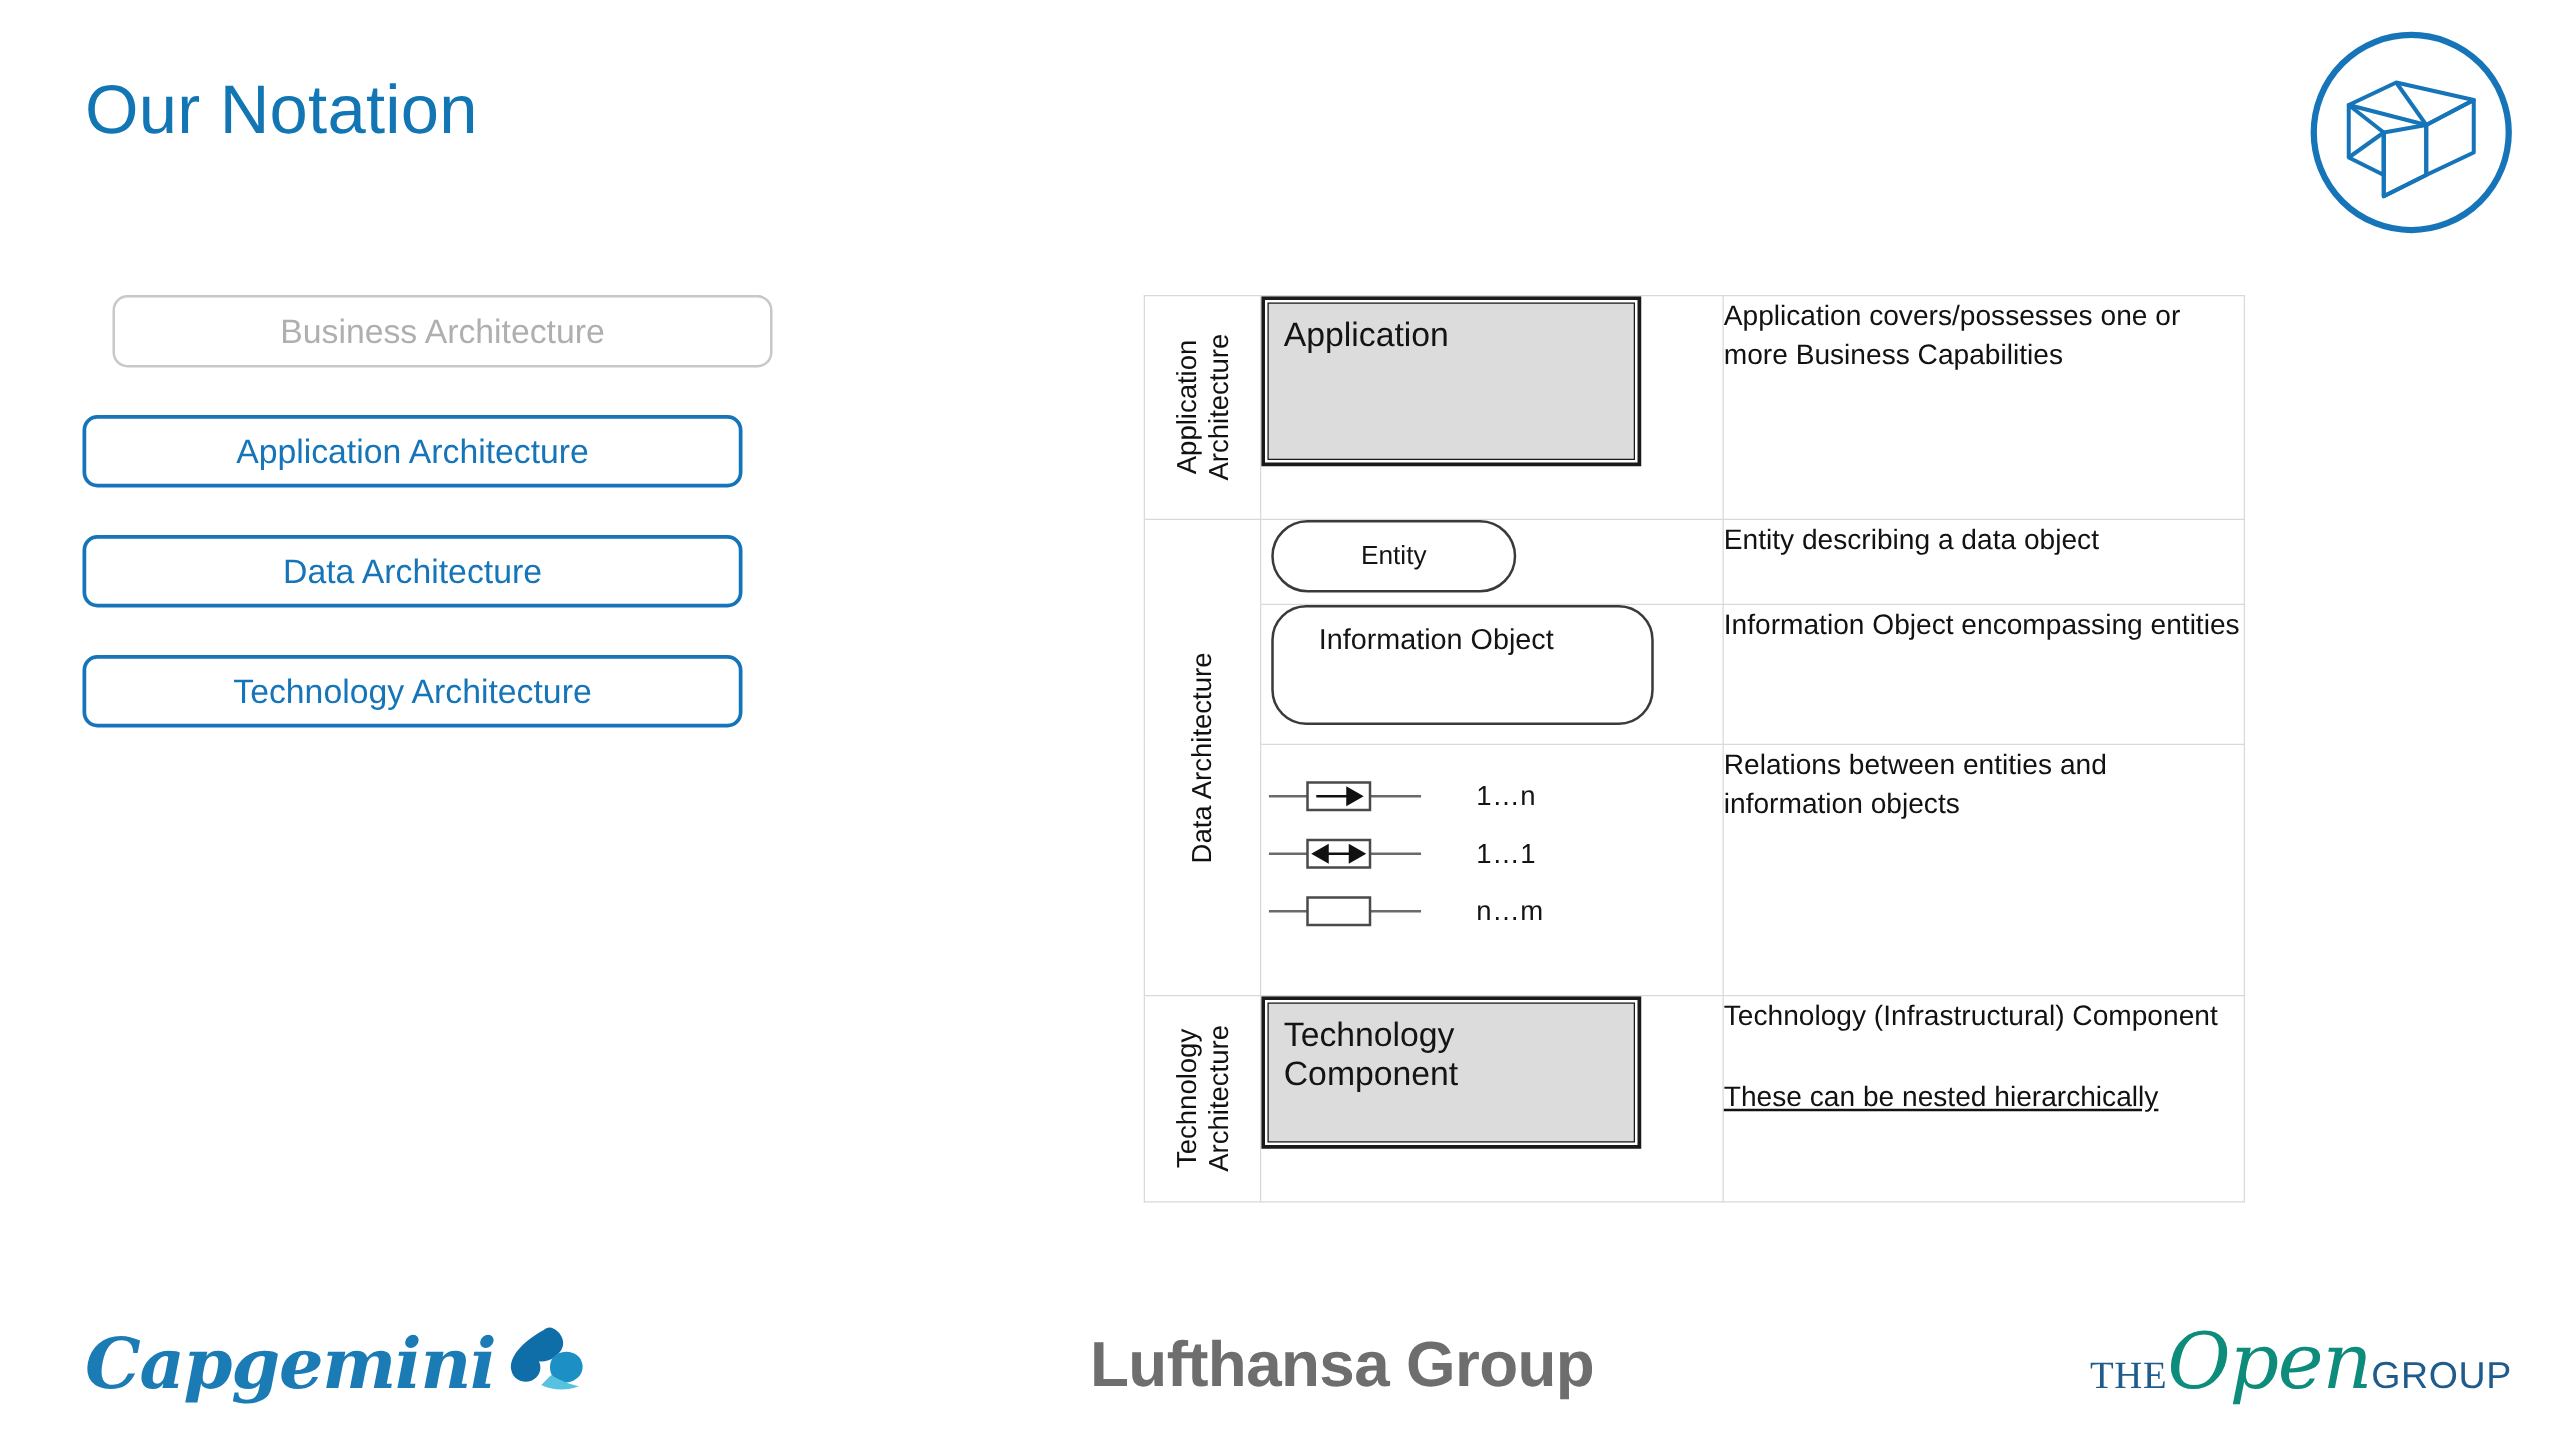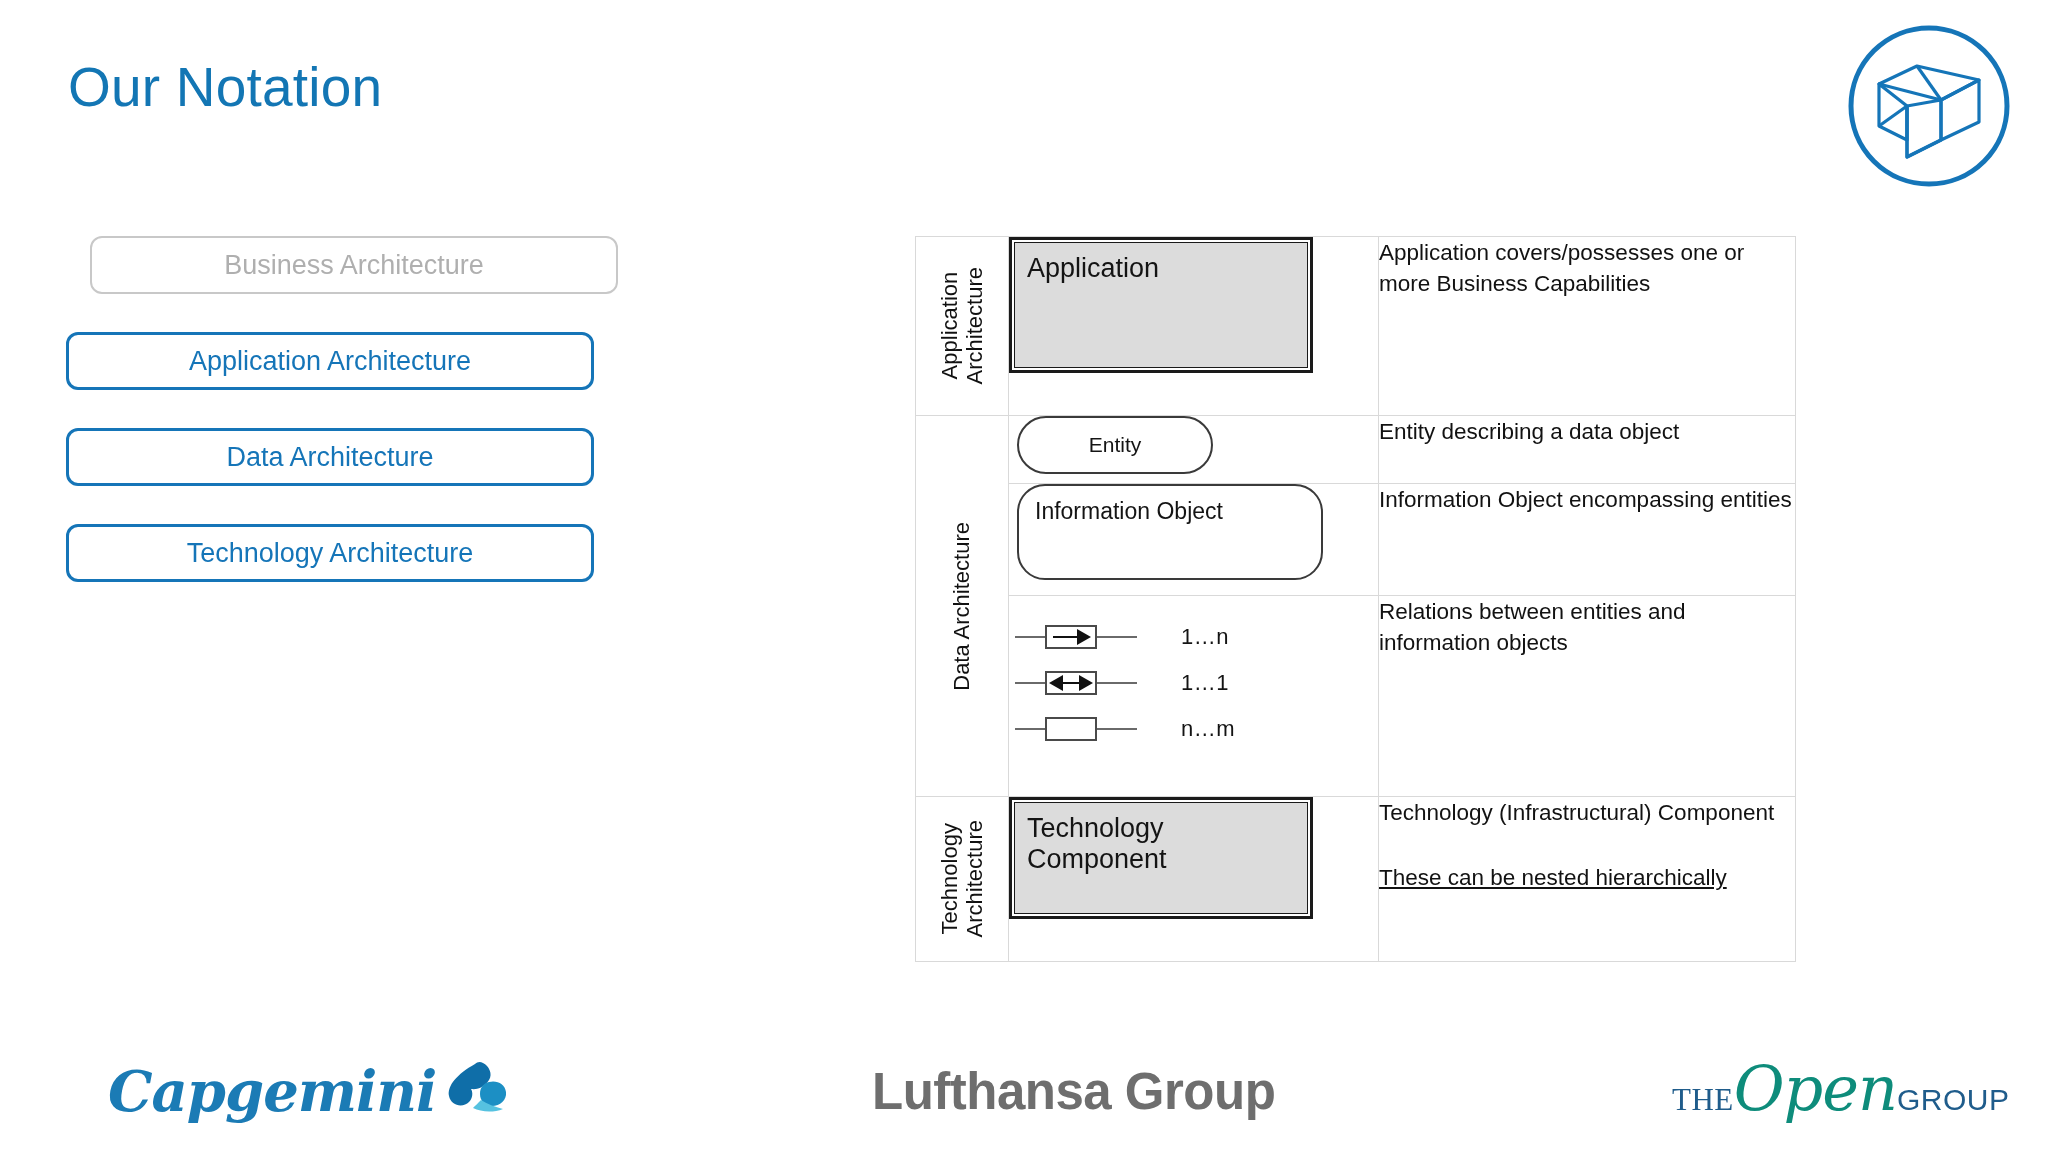--- a/index.html
+++ b/index.html
@@ -148,21 +148,21 @@
     margin-left: 8px;
   }
 
   
   .info-obj {
     box-sizing: border-box;
     width: 306px;
     height: 96px;
     border: 2px solid #3a3a3a;
     border-radius: 28px;
-    padding: 12px 0 0 16px;
+    padding: 12px 0 0 36px;
     font-size: 23px;
     color: #141414;
     margin-left: 8px;
   }
 
   
   .rel-row {
     display: flex;
     align-items: center;
     height: 46px;
@@ -186,21 +186,20 @@
   .cap-word {
     font-family: "DejaVu Serif", serif;
     font-style: italic;
     font-weight: 700;
     font-size: 56px;
     color: #1B7BB5;
     letter-spacing: -1px;
     line-height: 72px;
     display: inline-block;
     vertical-align: middle;
-    margin-left: 40px;
   }
   .cap-mark {
     display: inline-block;
     vertical-align: middle;
     margin-left: 4px;
   }
 
   .footer-lufthansa {
     position: absolute;
     left: 872px;

